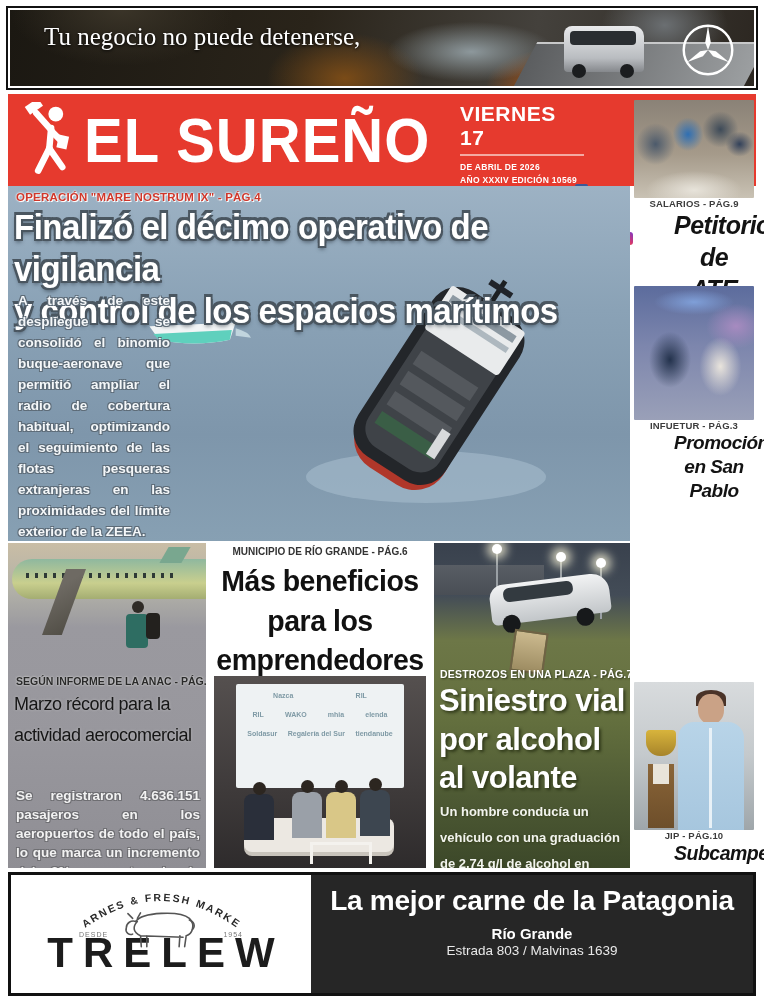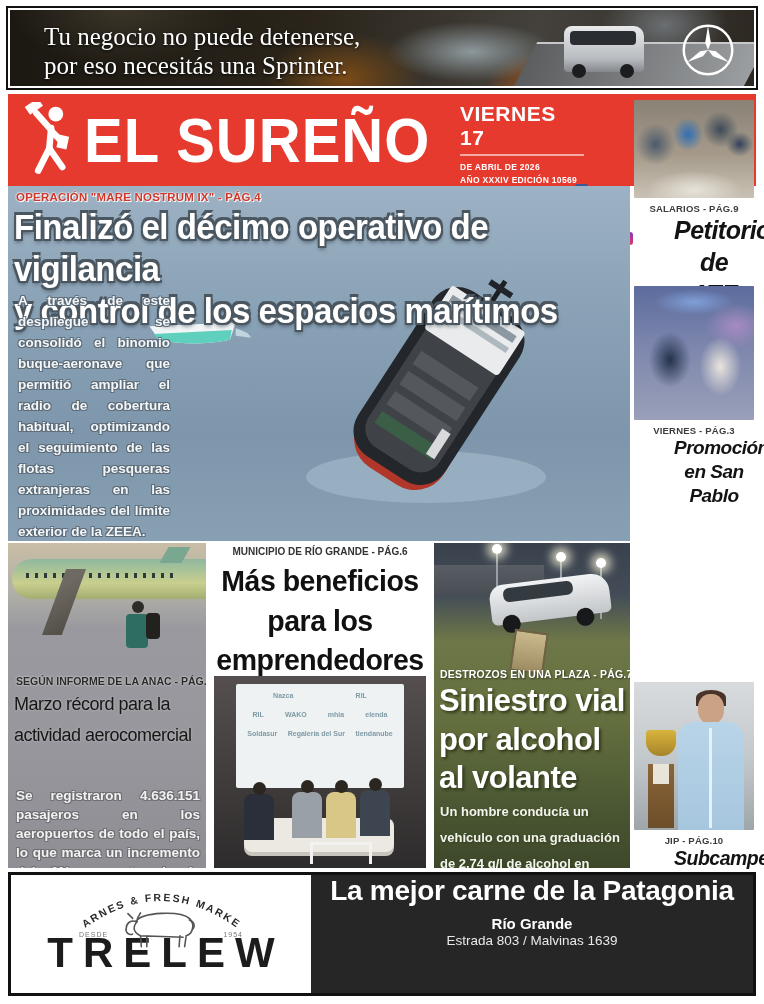--- a/index.html
+++ b/index.html
@@ -46,21 +46,21 @@
   .lead-headline { position:absolute; left:6px; top:20px; width:616px; color:#fff; font-size:33px; font-weight:800; line-height:40px; letter-spacing:-.5px; transform:scaleY(1.05); transform-origin:top left;
     text-shadow:-2px -2px 0 #4a5660, 2px -2px 0 #4a5660, -2px 2px 0 #4a5660, 2px 2px 0 #4a5660, 0 3px 4px rgba(30,40,50,.7); }
   .lead-body { position:absolute; left:10px; top:104px; width:152px; color:#f4f7f9; font-size:13.5px; line-height:21px; font-weight:700; text-align:justify;
     text-shadow:-1px -1px 0 #5d6b77, 1px -1px 0 #5d6b77, -1px 1px 0 #5d6b77, 1px 1px 0 #5d6b77; }
   .tanker { position:absolute; left:268px; top:86px; width:330px; height:250px; }
   .fishboat { position:absolute; left:128px; top:122px; width:115px; height:46px; }
 
   
   .side-item { position:absolute; left:634px; width:120px; }
   .side-photo { width:120px; border-radius:1px; }
-  .side-kicker { text-align:center; font-size:9.5px; font-weight:800; color:#3c3c3c; letter-spacing:.2px; margin-top:5px; white-space:nowrap; }
+  .side-kicker { text-align:center; font-size:9.5px; font-weight:800; color:#3c3c3c; letter-spacing:.2px; white-space:nowrap; }
   .side-headline { text-align:center; font-weight:800; font-style:italic; color:#131313; letter-spacing:-.5px;margin-left:40px; }
   .ph-meeting { height:98px; background:
       radial-gradient(28px 30px at 18% 45%, #4c5a6b 0%, rgba(0,0,0,0) 70%),
       radial-gradient(22px 24px at 45% 35%, #2f6fb3 0%, rgba(0,0,0,0) 70%),
       radial-gradient(26px 26px at 72% 30%, #3d4a58 0%, rgba(0,0,0,0) 70%),
       radial-gradient(20px 18px at 88% 45%, #32415a 0%, rgba(0,0,0,0) 70%),
       radial-gradient(60px 24px at 50% 92%, #e7e3da 0%, rgba(0,0,0,0) 80%),
       linear-gradient(#8a8277 0%, #a59a8a 55%, #c9c2b4 100%); }
   .ph-expo { height:134px; background:
       radial-gradient(30px 40px at 30% 55%, #23324c 0%, rgba(0,0,0,0) 70%),
@@ -128,41 +128,40 @@
   .bin { position:absolute; left:78px; top:88px; width:34px; height:42px; background:linear-gradient(#cbb98e,#9d8c62); transform:rotate(8deg); border:2px solid #6f6244; }
   .crash-kicker { position:absolute; left:6px; top:125px; font-size:10.5px; font-weight:800; color:#fff; letter-spacing:.2px; text-shadow:1px 1px 2px #2c3318; white-space:nowrap; }
   .crash-headline { position:absolute; left:5px; top:138px; width:188px; color:#fff; font-size:31px; font-weight:800; line-height:37px; letter-spacing:-.5px; transform:scaleY(1.04); transform-origin:top left; text-shadow:2px 2px 3px rgba(40,48,20,.85); }
   .crash-body { position:absolute; left:6px; top:256px; width:182px; color:#f2f4ee; font-size:13px; font-weight:700; line-height:26px; text-shadow:1px 1px 2px #39421f; }
 
   
   .bottom-ad { position:absolute; left:8px; top:872px; width:748px; height:124px; background:#262626; border:3px solid #111; display:flex; }
   .trelew-panel { width:300px; background:#fff; position:relative; text-align:center; }
   .arc-svg { display:block; margin:4px auto 0; }
   .trelew-name { font-size:42px; font-weight:600; letter-spacing:10px; color:#1c1c1c; margin-top:-4px; text-indent:10px; }
-  .meat-panel { flex:1; color:#fff; text-align:center; }
+  .meat-panel { flex:1; color:#fff; text-align:center; padding-top:10px; }
   .meat-headline { font-size:28px; font-weight:800; letter-spacing:-.3px; }
   .meat-city { font-size:15px; font-weight:800; margin-top:8px; }
   .meat-addr { font-size:13.5px; color:#e8e8e8; margin-top:1px; }
 
   .cow-wrap { position:absolute; left:50%; top:26px; transform:translateX(-50%); }
   .desde { position:absolute; top:56px; font-size:7px; color:#777; letter-spacing:1px; }
   .desde-l { left:68px; } .desde-r { right:68px; }
 </style>
 </head>
 <body>
 
 <div class="page">
 
   <div class="top-ad">
     <div class="scenery"></div>
     <div class="road"></div>
     <div class="van"></div>
     <div class="ad-text">
       <div>Tu negocio no puede detenerse,</div>
-      <div>por eso necesitás una Sprinter.</div>
     </div>
     <svg class="mb-logo" viewBox="0 0 60 60">
       <circle cx="30" cy="30" r="26" fill="none" stroke="#fff" stroke-width="2.6"></circle>
       <g fill="#fff">
         <polygon points="30,30 27,22 30,4 33,22"></polygon>
         <polygon points="30,30 27,22 30,4 33,22" transform="rotate(120 30 30)"></polygon>
         <polygon points="30,30 27,22 30,4 33,22" transform="rotate(240 30 30)"></polygon>
       </g>
     </svg>
   </div>
@@ -274,21 +273,21 @@
   </div>
 
   <div class="side-item" style="top:100px;">
     <div class="side-photo ph-meeting"></div>
     <div class="side-kicker">SALARIOS - PÁG.9</div>
     <div class="side-headline" style="font-size:25px; line-height:32px;">Petitorio de ATE</div>
   </div>
 
   <div class="side-item" style="top:286px;">
     <div class="side-photo ph-expo"></div>
-    <div class="side-kicker">VIERNES - PÁG.3</div>
+    <div class="side-kicker">INFUETUR - PÁG.3</div>
     <div class="side-headline" style="font-size:19px; line-height:24px;">Promoción en San Pablo</div>
   </div>
 
 
   <div class="side-item" style="top:682px;">
     <div class="side-photo ph-girl">
       <div class="trophy">
         <div class="cup"></div>
           <div class="base"></div>
       </div>

